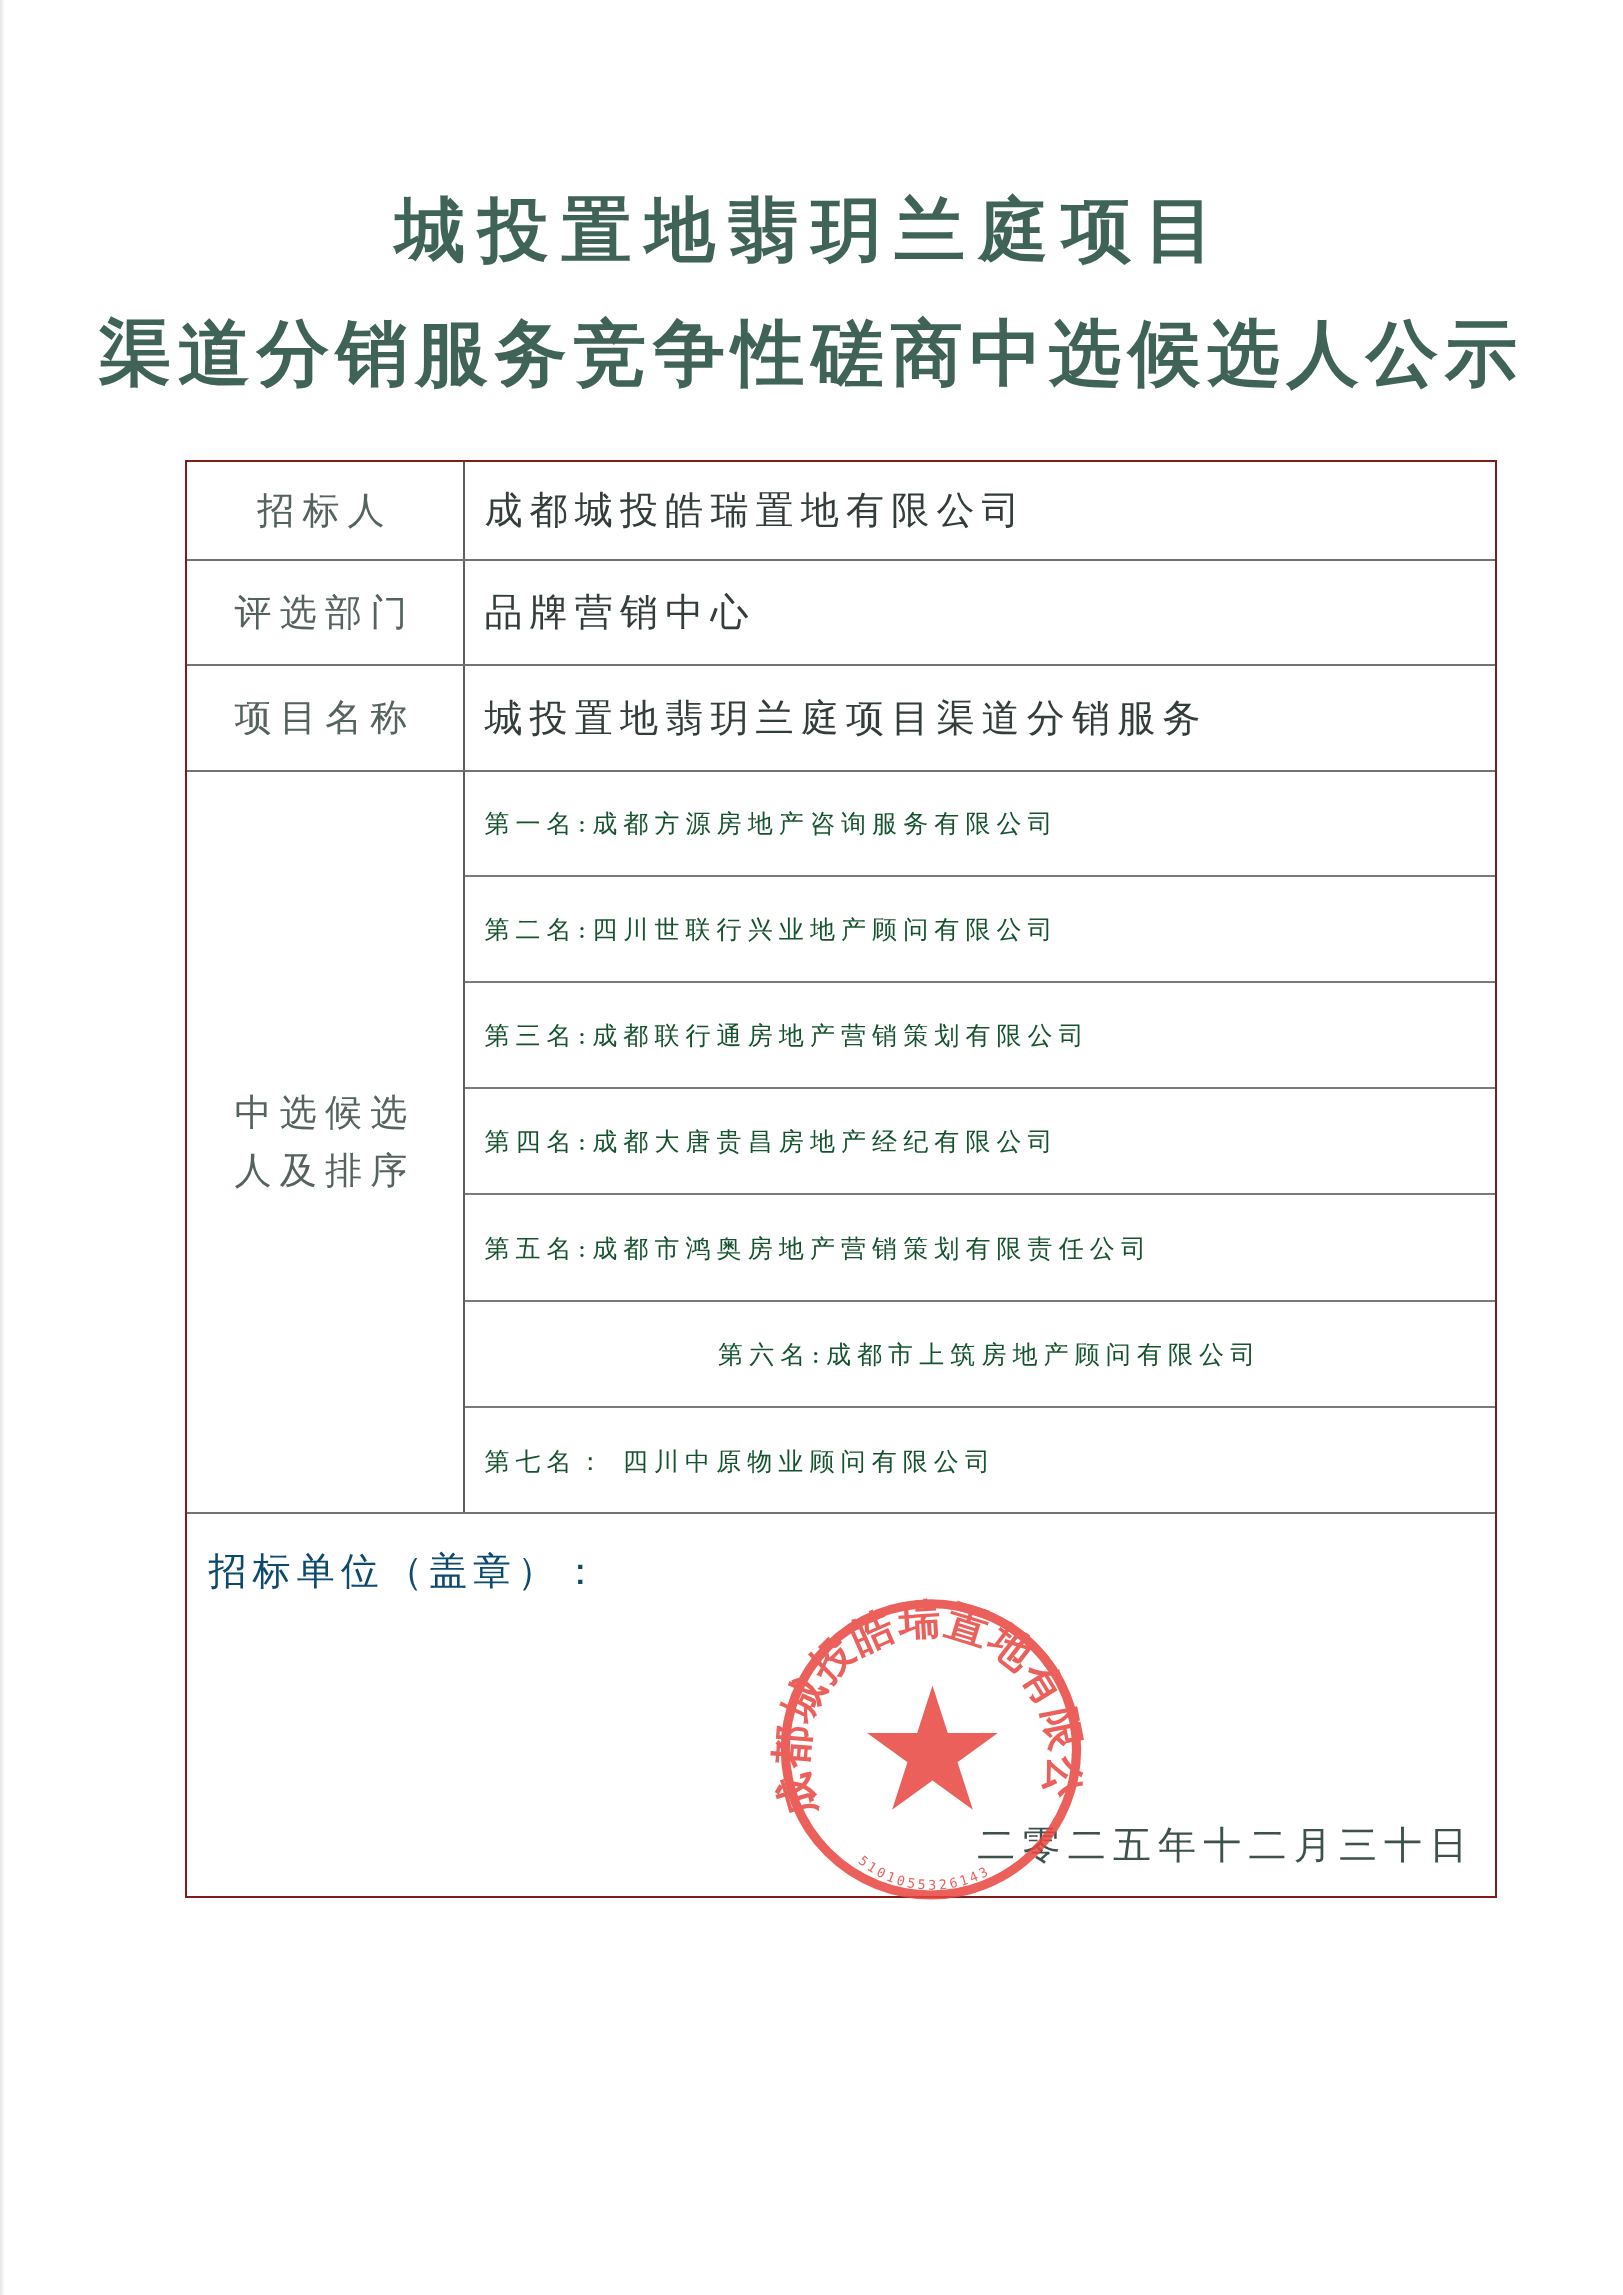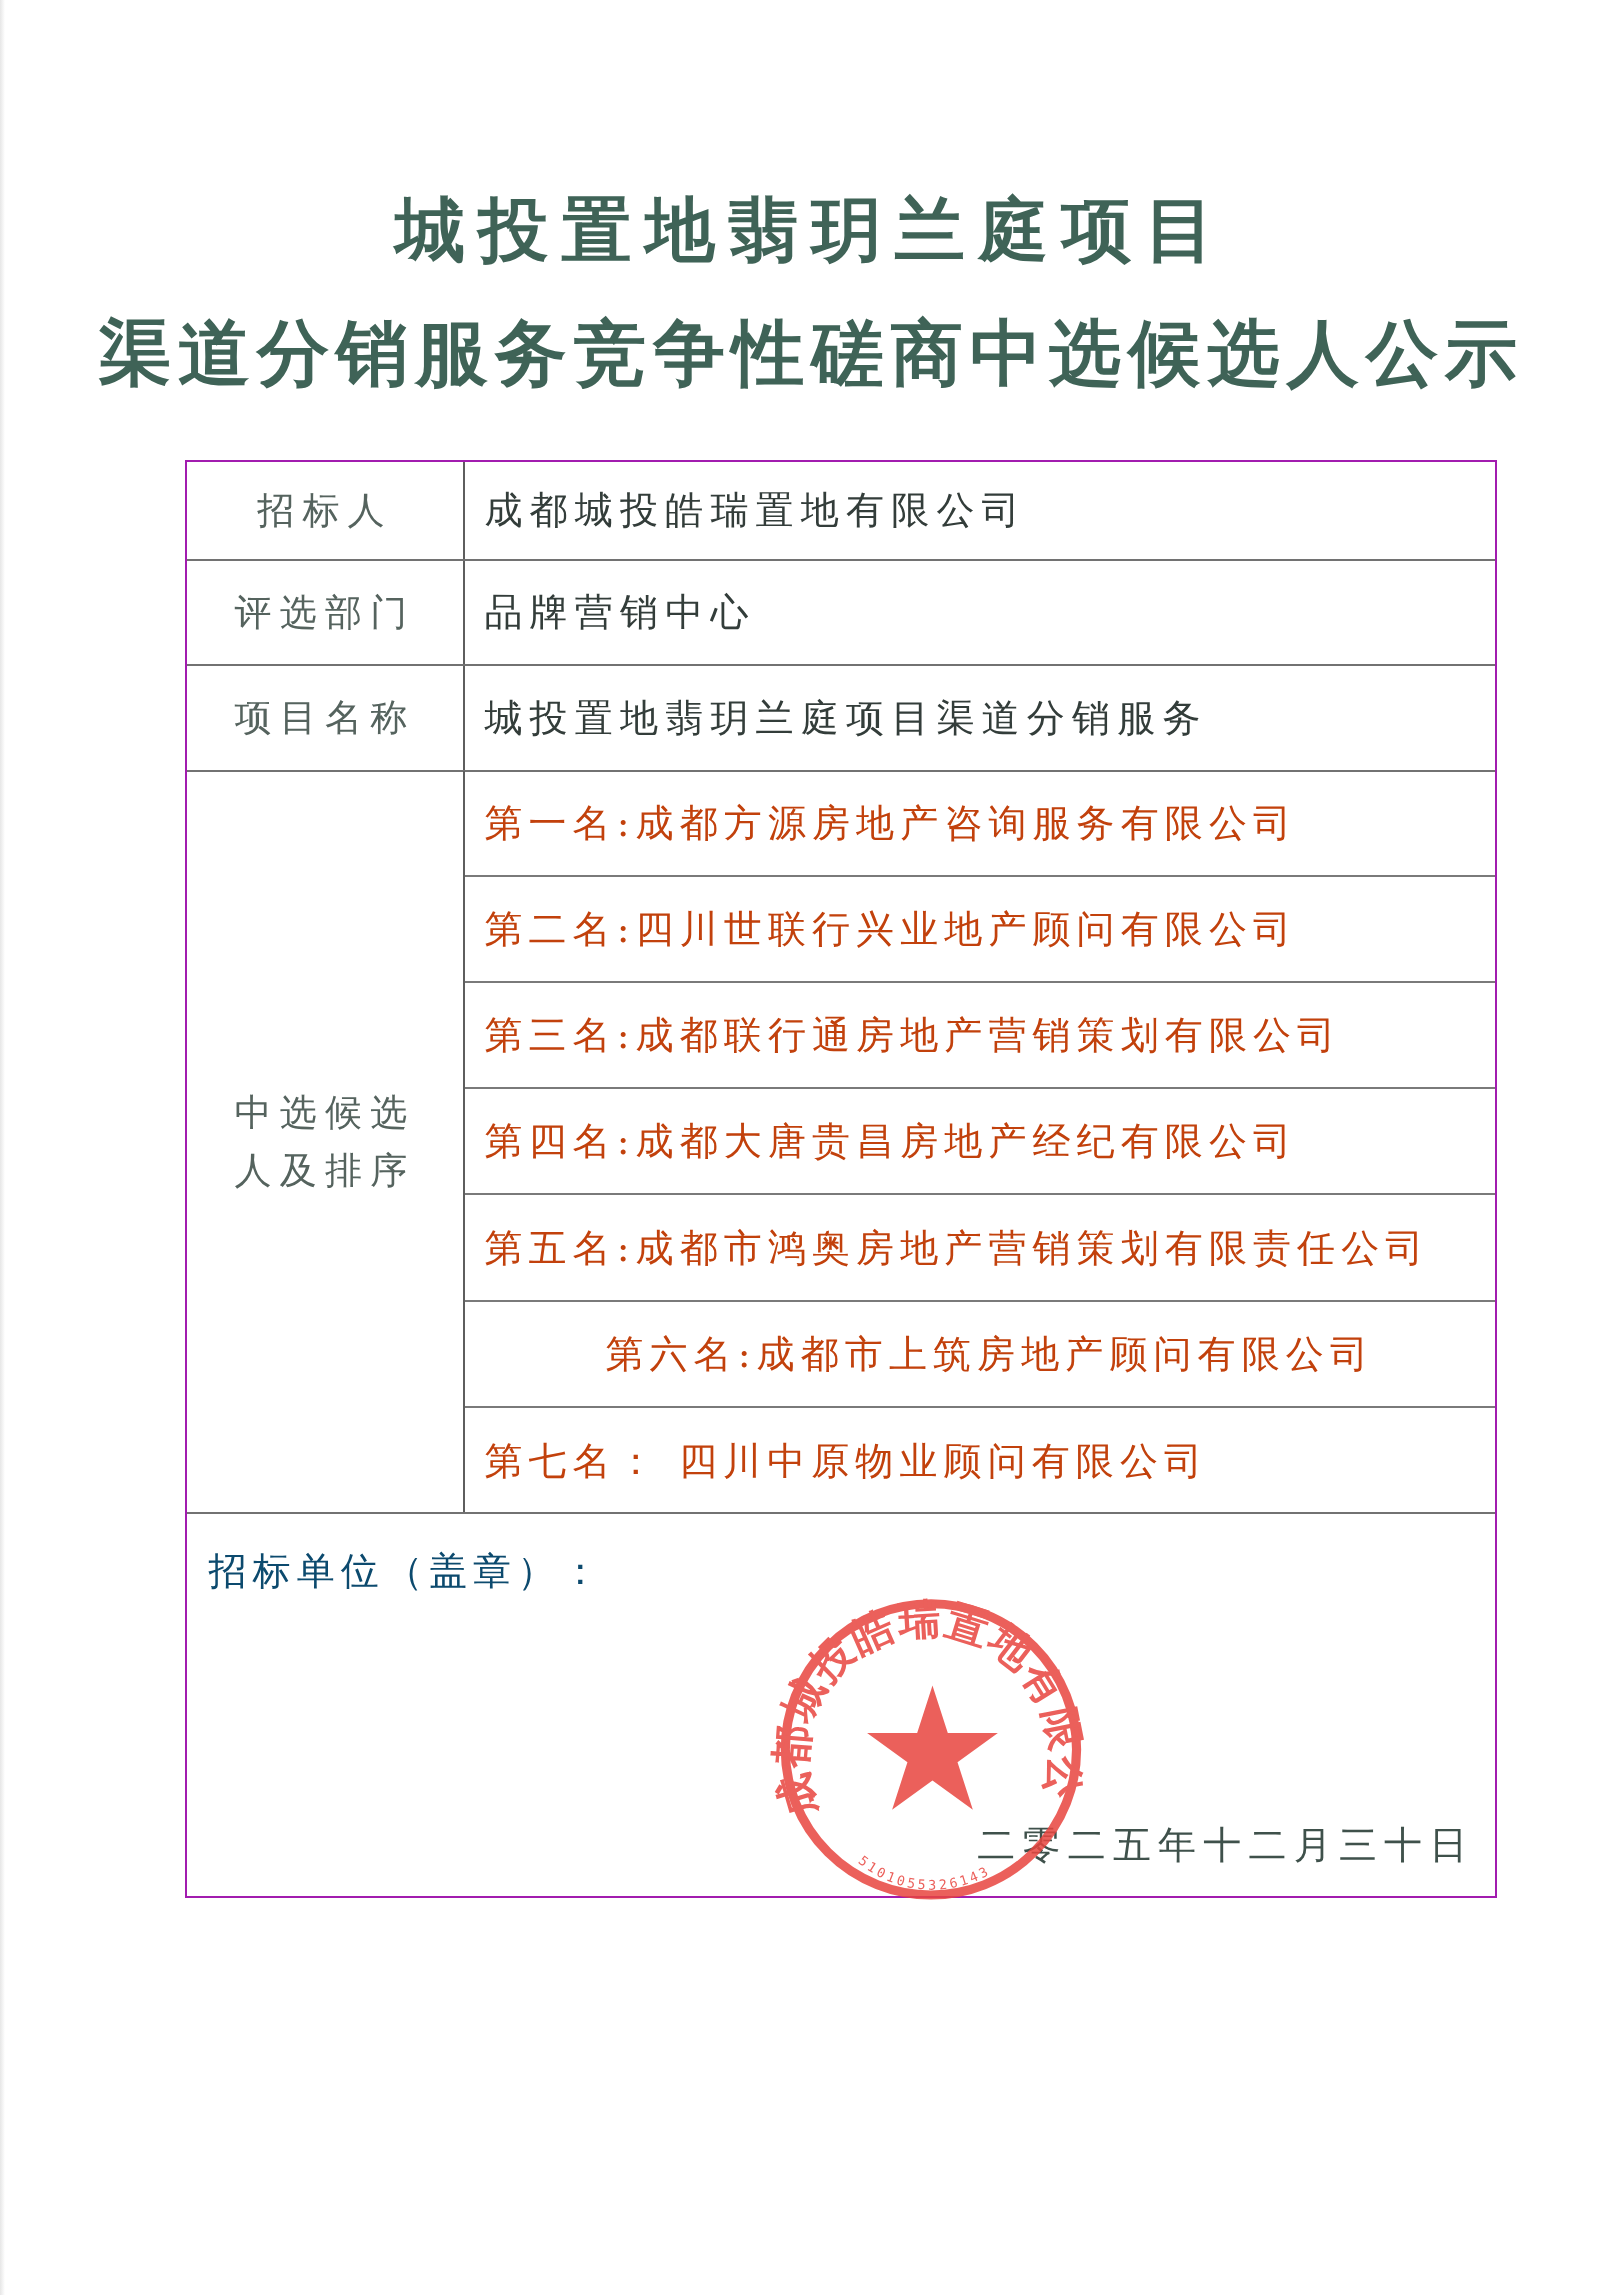--- a/index.html
+++ b/index.html
@@ -23,21 +23,21 @@
     color: #3f6357;
     white-space: nowrap;
   }
   .title.l1 { top: 184px; font-size: 70px; letter-spacing: 13.3px; }
   .title.l2 { top: 306px; font-size: 72px; letter-spacing: 7.2px; }
 
   .table {
     position: absolute;
     left: 185px; top: 460px;
     width: 1312px; height: 1438px;
-    border: 2px solid #a21caf;
+    border: 2px solid #7f1d1d;
     box-sizing: border-box;
   }
   .row {
     position: absolute; left: 0; right: 0;
     border-bottom: 2px solid #727272;
     box-sizing: border-box;
   }
   .label-cell {
     position: absolute; left: 0; top: 0; bottom: 0;
     width: 278px;
@@ -79,22 +79,22 @@
     position: absolute; left: 278px; right: 0; top: 0; bottom: 0;
   }
   .cand-row {
     position: absolute; left: 0; right: 0; height: 106px;
     display: flex; align-items: center;
     padding-left: 19.4px;
     box-sizing: border-box;
   }
   .cand-row.div { border-bottom: 2px solid #7a7a7a; }
   .cand-text {
-    font-size: 38px; letter-spacing: 6.1px;
-    color: #c2410c;
+    font-size: 25px; letter-spacing: 6.1px;
+    color: #14532d;
     white-space: nowrap;
   }
   .sign-area {
     position: absolute; left: 0; right: 0; top: 1053px; bottom: 0;
   }
   .sign-label {
     position: absolute; left: 21.5px; top: 31px;
     font-size: 38px; letter-spacing: 6.1px; color: #0c4a6e;
     white-space: nowrap;
   }

